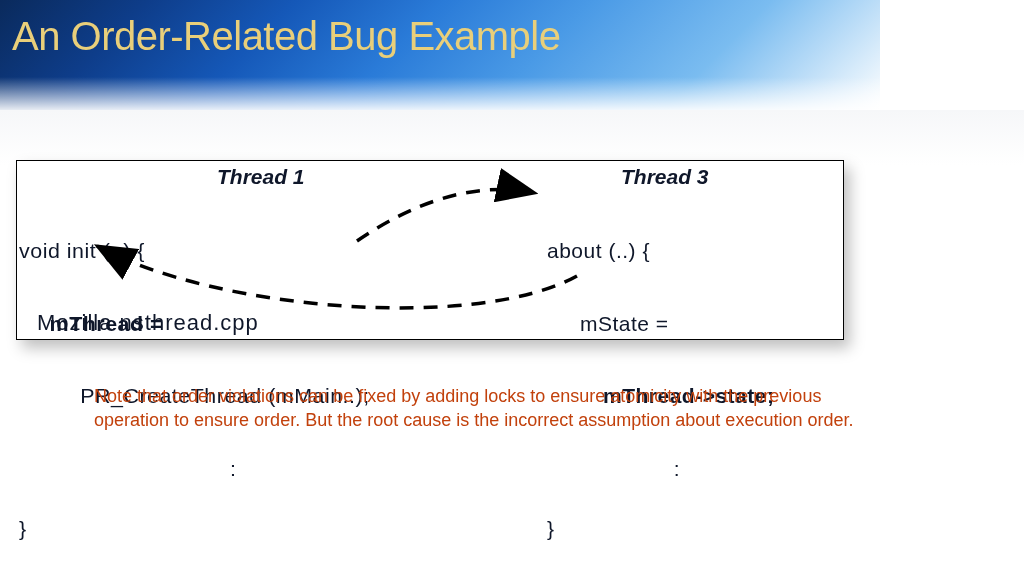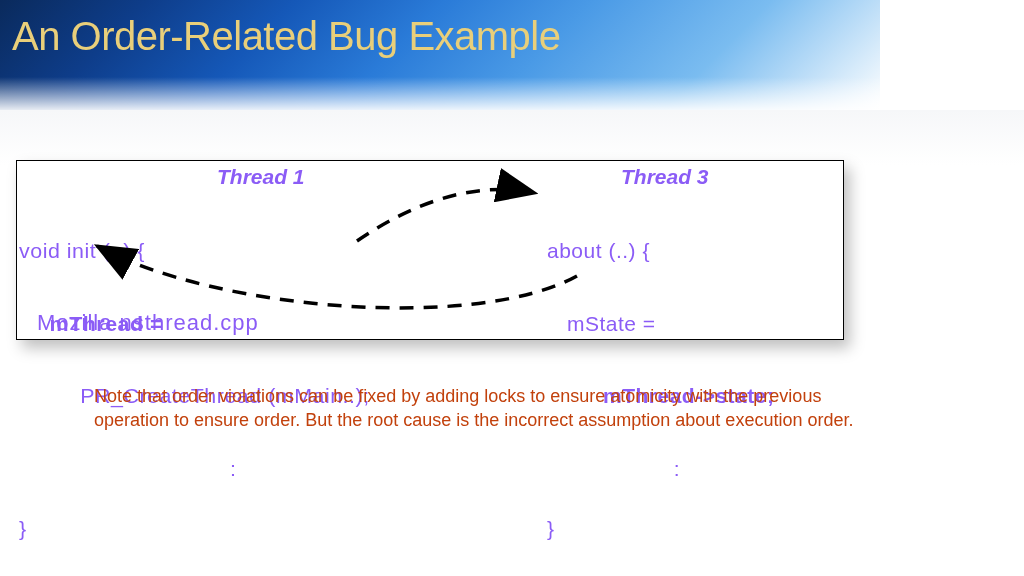--- a/index.html
+++ b/index.html
@@ -47,21 +47,21 @@
   .figure {
     position: absolute;
     left: 16px;
     top: 160px;
     width: 826px;
     height: 178px;
     background: #fff;
     border: 1px solid #000;
     box-shadow: 6px 8px 14px rgba(0,0,0,0.25);
     font-family: Arial, Helvetica, sans-serif;
-    color: #8b5cf6;
+    color: #0f172a;
   }
   .figure * { line-height: 1.15; }
   .th1 {
     position: absolute;
     left: 200px; top: 4px;
     font-weight: 700; font-style: italic;
     font-size: 21px;
   }
   .th2 {
     position: absolute;
@@ -92,21 +92,21 @@
   }
   .codeR {
     position: absolute;
     left: 530px; top: 30px;
     font-family: Arial, Helvetica, sans-serif;
     font-size: 21px;
     letter-spacing: 0.5px;
     white-space: pre;
   }
   .codeR .l1 { display:block; }
-  .codeR .l2 { display:block; margin-left:20px; }
+  .codeR .l2 { display:block; margin-left:33px; }
   .codeR .l3 { display:block; margin-left:56px; font-weight:700; }
   .codeR .dots { display:block; text-align:center; width:200px; margin-left:30px; height:12px; }
   .codeR .lbrace { display:block; }
 
   svg.arrows {
     position: absolute;
     left: 0; top: 0;
     width: 826px; height: 178px;
     pointer-events: none;
   }

